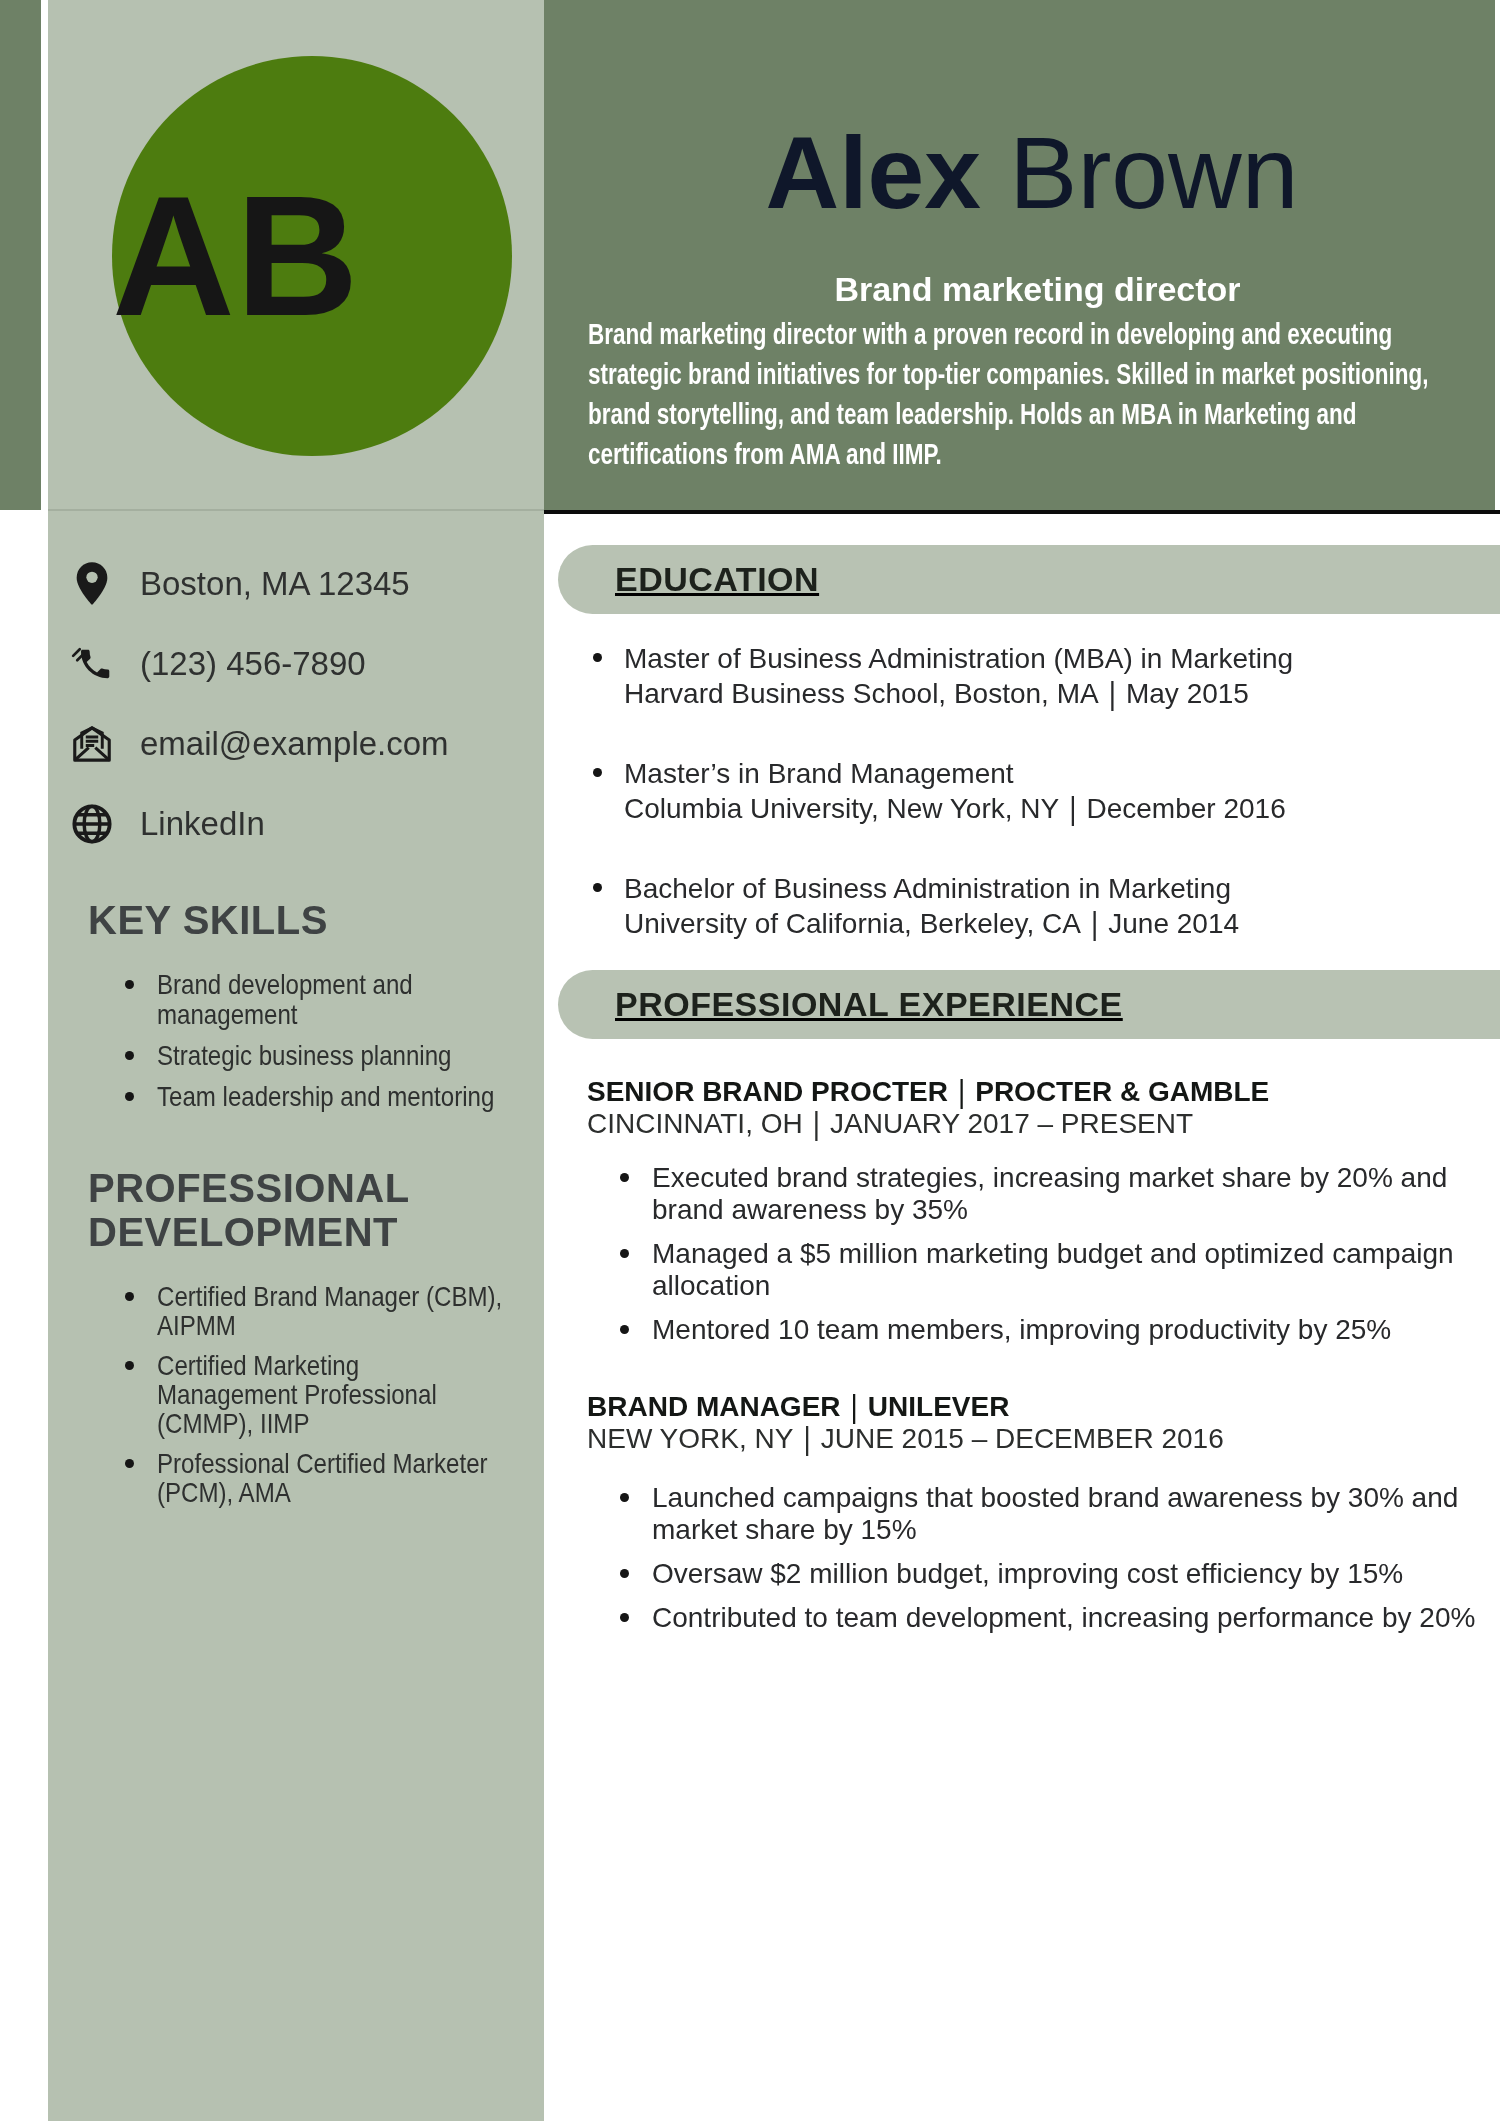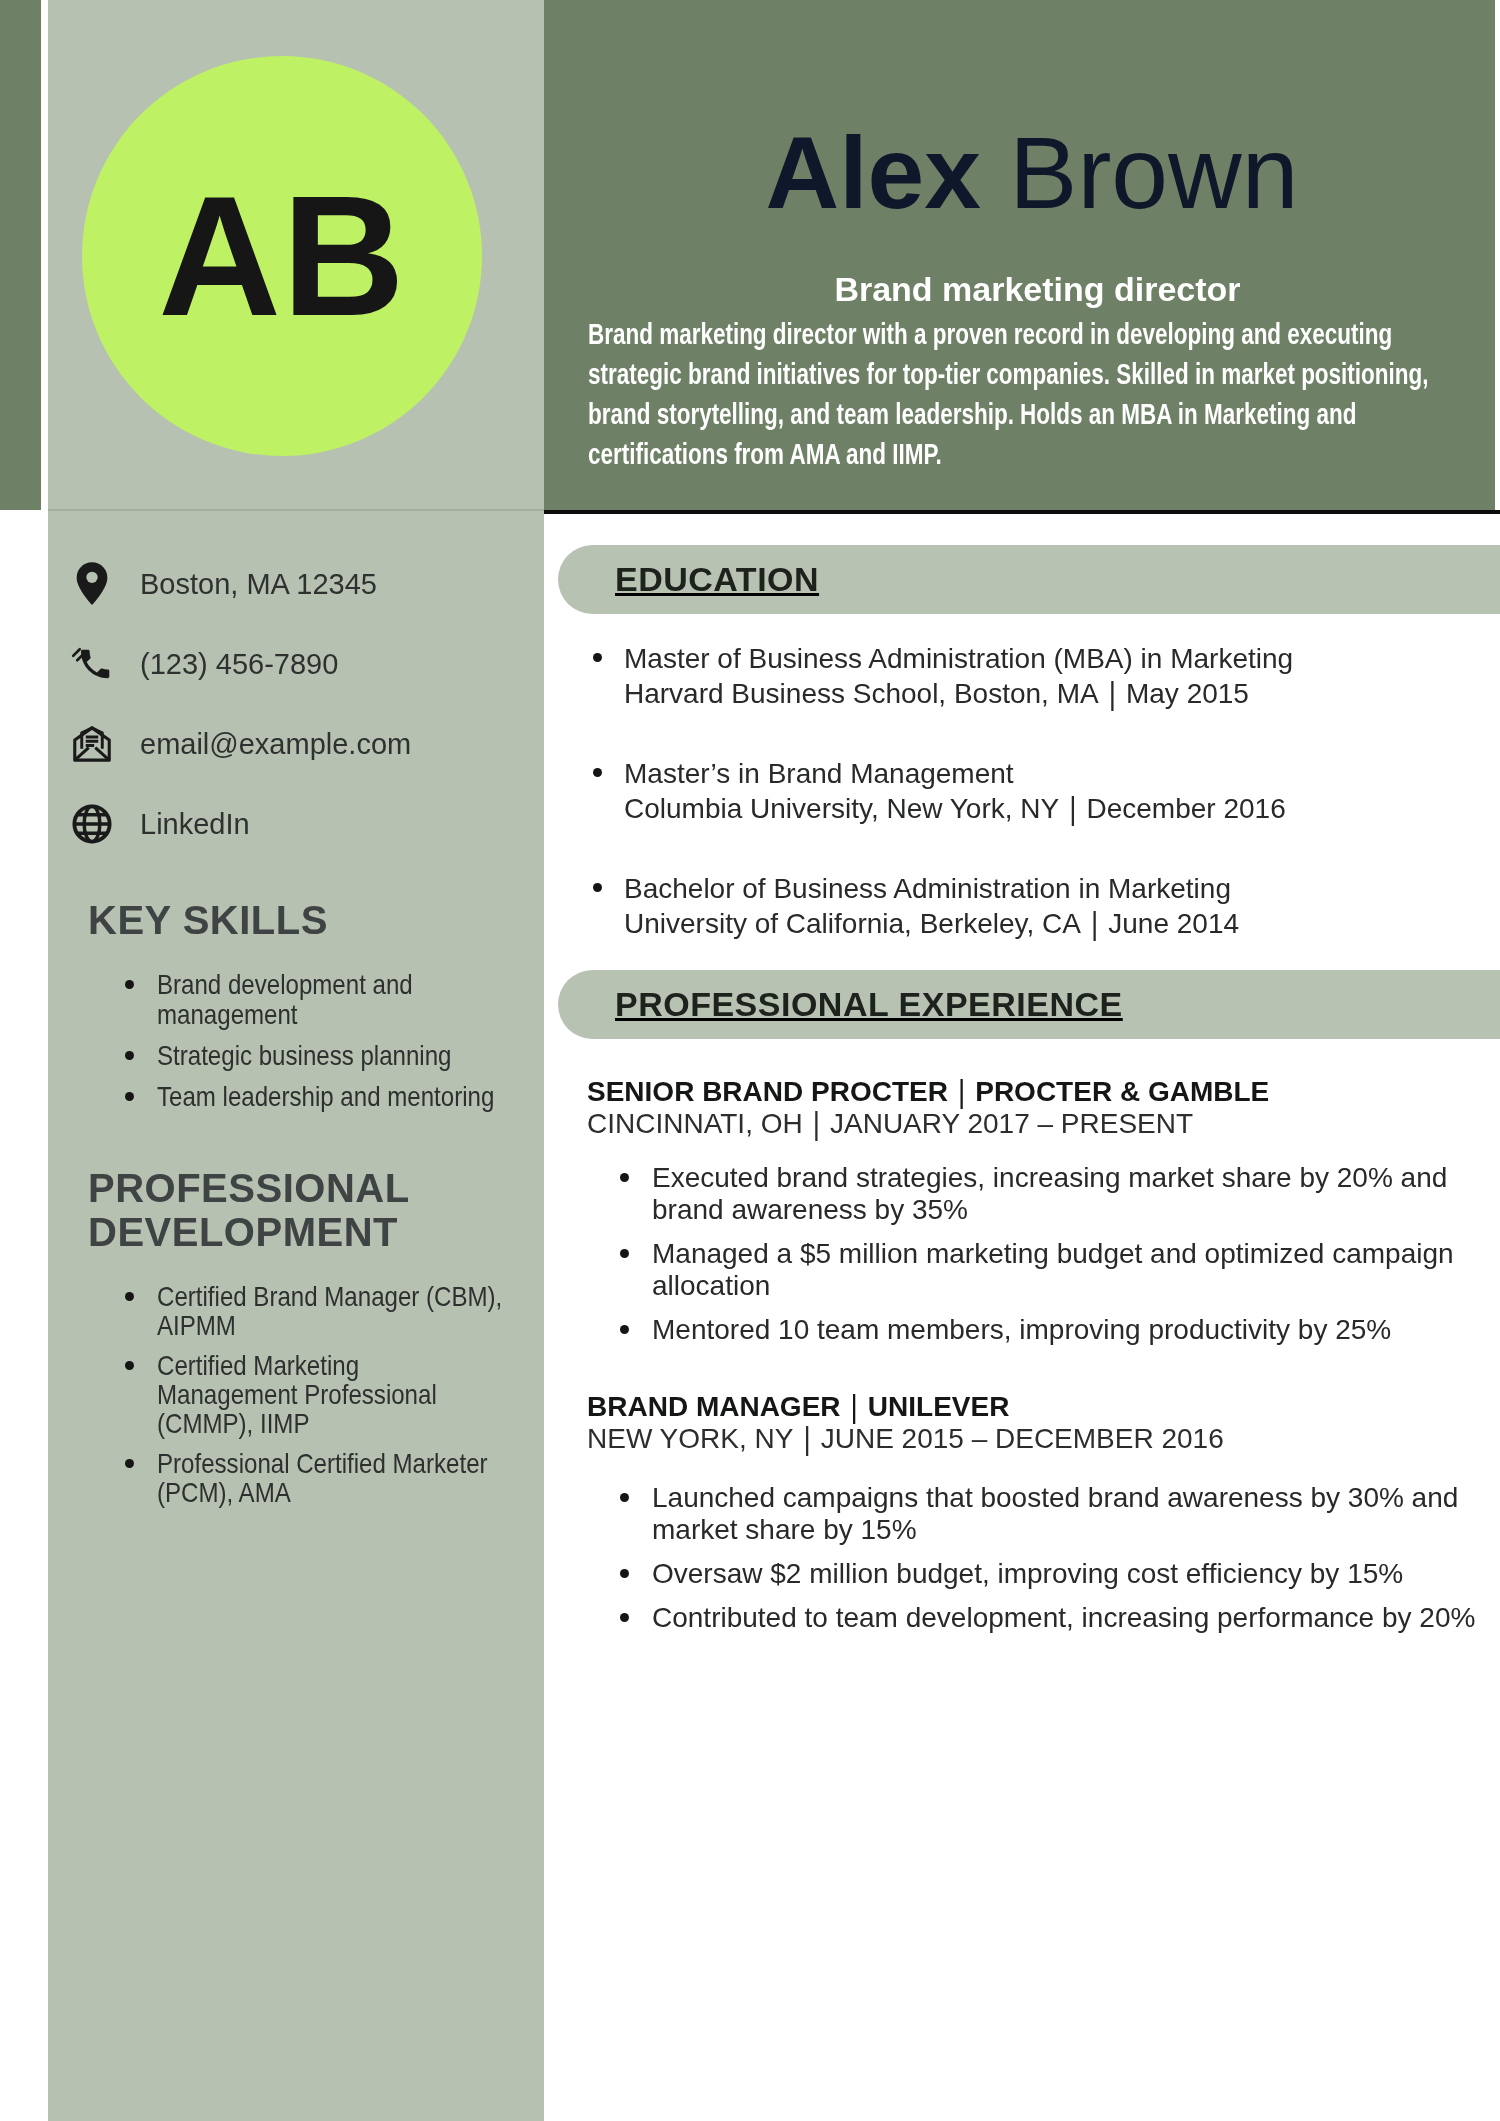--- a/index.html
+++ b/index.html
@@ -7,40 +7,40 @@
        font-family:"Liberation Sans","DejaVu Sans",sans-serif;overflow:hidden;}
   .abs{position:absolute;}
 
   
   #left-accent{left:0;top:0;width:41px;height:510px;background:#6e8166;}
   #sidebar{left:48px;top:0;width:496px;height:2121px;background:#b6c1b1;}
   #sidebar-shade{left:0;top:509px;width:496px;height:2px;background:rgba(55,70,52,.14);position:absolute;}
   #header-panel{left:544px;top:0;width:951px;height:510px;background:#6e8166;}
   #header-rule{left:544px;top:510px;width:956px;height:4px;background:#0b0b0b;}
 
-  #avatar{left:82px;top:56px;width:400px;height:400px;border-radius:50%;background:#bef264;
-          display:flex;align-items:center;justify-content:center;z-index:5;}
+  #avatar{left:112px;top:56px;width:400px;height:400px;border-radius:50%;background:#4d7c0f;
+          display:flex;align-items:center;justify-content:flex-start;z-index:5;}
   #avatar .init{font-size:170px;font-weight:700;color:#161616;letter-spacing:1px;line-height:1;}
 
   .h-name{position:absolute;top:118px;left:0;width:100%;padding-left:25px;box-sizing:border-box;
           text-align:center;color:#0f172a;font-size:102px;line-height:110px;white-space:nowrap;}
   .h-name .fn{font-weight:700;}
   .h-name .ln{font-weight:400;}
   .h-title{position:absolute;top:268px;left:0;width:100%;padding-left:36px;box-sizing:border-box;
            text-align:center;color:#ffffff;font-size:34px;font-weight:700;line-height:42px;}
   .h-summary{position:absolute;top:314px;left:44px;width:1115px;color:#ffffff;
              font-size:29px;font-weight:700;line-height:40px;
              transform:scaleX(.775);transform-origin:0 0;}
 
   
   .contact{position:absolute;left:21px;top:558px;}
   .c-row{display:flex;align-items:center;margin-bottom:28px;height:52px;}
   .c-icon{width:46px;height:52px;flex:0 0 46px;display:flex;align-items:center;justify-content:center;}
   .c-icon svg{display:block;}
-  .c-text{margin-left:25px;font-size:29px;color:#2f3130;}
+  .c-text{margin-left:25px;font-size:33px;color:#2f3130;}
 
   .sb-head{position:absolute;left:40px;font-size:40px;font-weight:700;color:#3f4344;
            letter-spacing:.5px;line-height:44px;width:400px;}
   #skills-head{top:898px;}
   #pd-head{top:1166px;}
 
   .sb-list{position:absolute;left:69px;width:450px;list-style:none;margin:0;padding:0;}
   #skills-list{top:970px;}
   #pd-list{top:1282px;}
   .sb-list li{position:relative;padding-left:40px;margin-bottom:11px;font-size:28px;color:#2e302f;}

